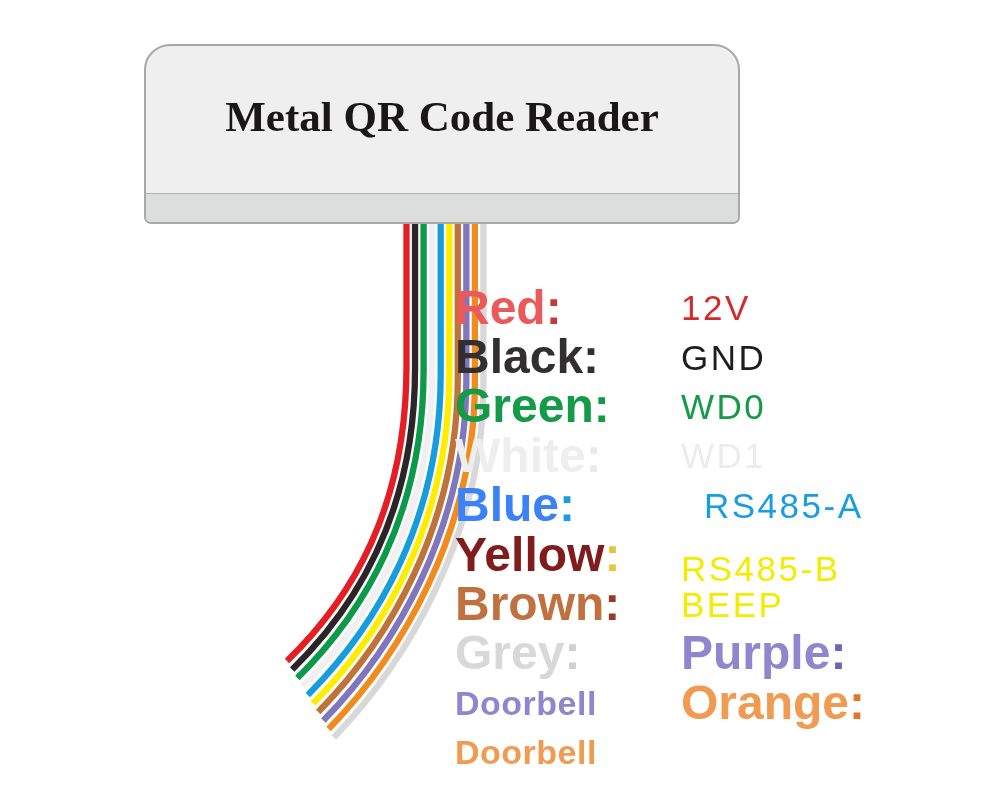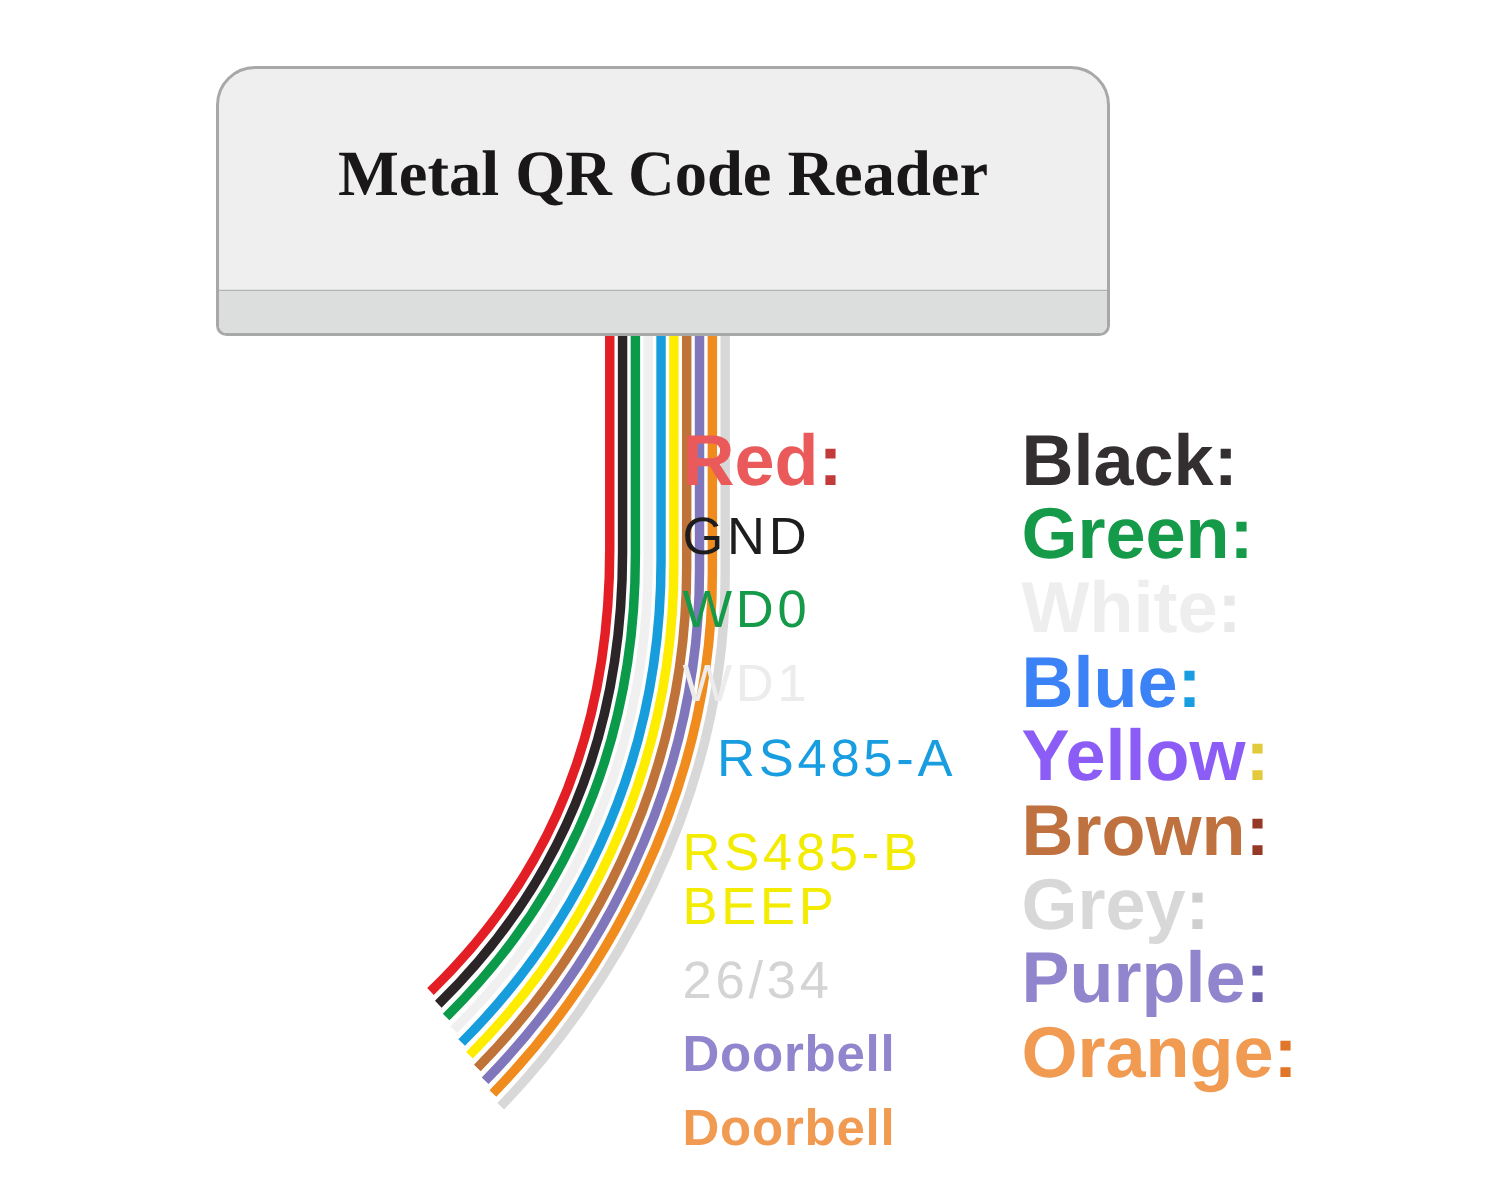--- a/index.html
+++ b/index.html
@@ -107,41 +107,41 @@
 
   <div class="device-box" style="background: rgb(240, 239, 239); border-color: rgb(168, 168, 168);">
     <div class="device-title-area">
       <div class="device-title" style="color: rgb(26, 23, 24);">Metal QR Code Reader</div>
     </div>
     <div class="device-strip" style="background: rgb(220, 221, 221);"></div>
   </div>
 
   <div class="legend">
   <span class="label"><span class="lbl" style="color: rgb(234, 90, 90);">Red</span><span class="colon" style="color: rgb(194, 59, 59);">:</span></span>
+  <span class="value" style="color: rgb(211, 43, 43);">12V</span>
 
   <span class="label"><span class="lbl" style="color: rgb(51, 46, 48);">Black</span><span class="colon" style="color: rgb(51, 46, 48);">:</span></span>
   <span class="value" style="color: rgb(29, 29, 29);">GND</span>
 
   <span class="label"><span class="lbl" style="color: rgb(20, 154, 72);">Green</span><span class="colon" style="color: rgb(20, 154, 72);">:</span></span>
   <span class="value" style="color: rgb(20, 154, 72);">WD0</span>
 
   <span class="label"><span class="lbl" style="color: rgb(239, 238, 238);">White</span><span class="colon" style="color: rgb(233, 233, 233);">:</span></span>
   <span class="value" style="color: rgb(236, 236, 236);">WD1</span>
 
   <span class="label"><span class="lbl" style="color: #3b82f6;">Blue</span><span class="colon" style="color: rgb(24, 157, 224);">:</span></span>
   <span class="value" style="color: rgb(24, 157, 224); margin-left: 23px;">RS485-A</span>
 
-  <span class="label"><span class="lbl" style="color: #8b5cf6;">Yellow</span><span class="colon" style="color: rgb(227, 201, 60);">:</span></span>
+  <span class="label"><span class="lbl" style="color: #7f1d1d;">Yellow</span><span class="colon" style="color: rgb(227, 201, 60);">:</span></span>
   <span class="value" style="color: rgb(244, 236, 0); margin-top: 27px;">RS485-B</span>
 
   <span class="label"><span class="lbl" style="color: rgb(191, 114, 64);">Brown</span><span class="colon" style="color: rgb(150, 58, 39);">:</span></span>
   <span class="value" style="color: rgb(244, 236, 0);">BEEP</span>
 
   <span class="label"><span class="lbl" style="color: rgb(216, 216, 216);">Grey</span><span class="colon" style="color: rgb(207, 207, 207);">:</span></span>
-  <span class="value" style="color: rgb(212, 212, 212);">26/34</span>
 
   <span class="label"><span class="lbl" style="color: rgb(145, 133, 205);">Purple</span><span class="colon" style="color: rgb(111, 99, 178);">:</span></span>
   <span class="value bold" style="color: rgb(145, 133, 205);">Doorbell</span>
 
   <span class="label"><span class="lbl" style="color: rgb(240, 154, 82);">Orange</span><span class="colon" style="color: rgb(224, 118, 42);">:</span></span>
   <span class="value bold" style="color: rgb(240, 154, 82);">Doorbell</span>
 </div>
 
 </div>
 

